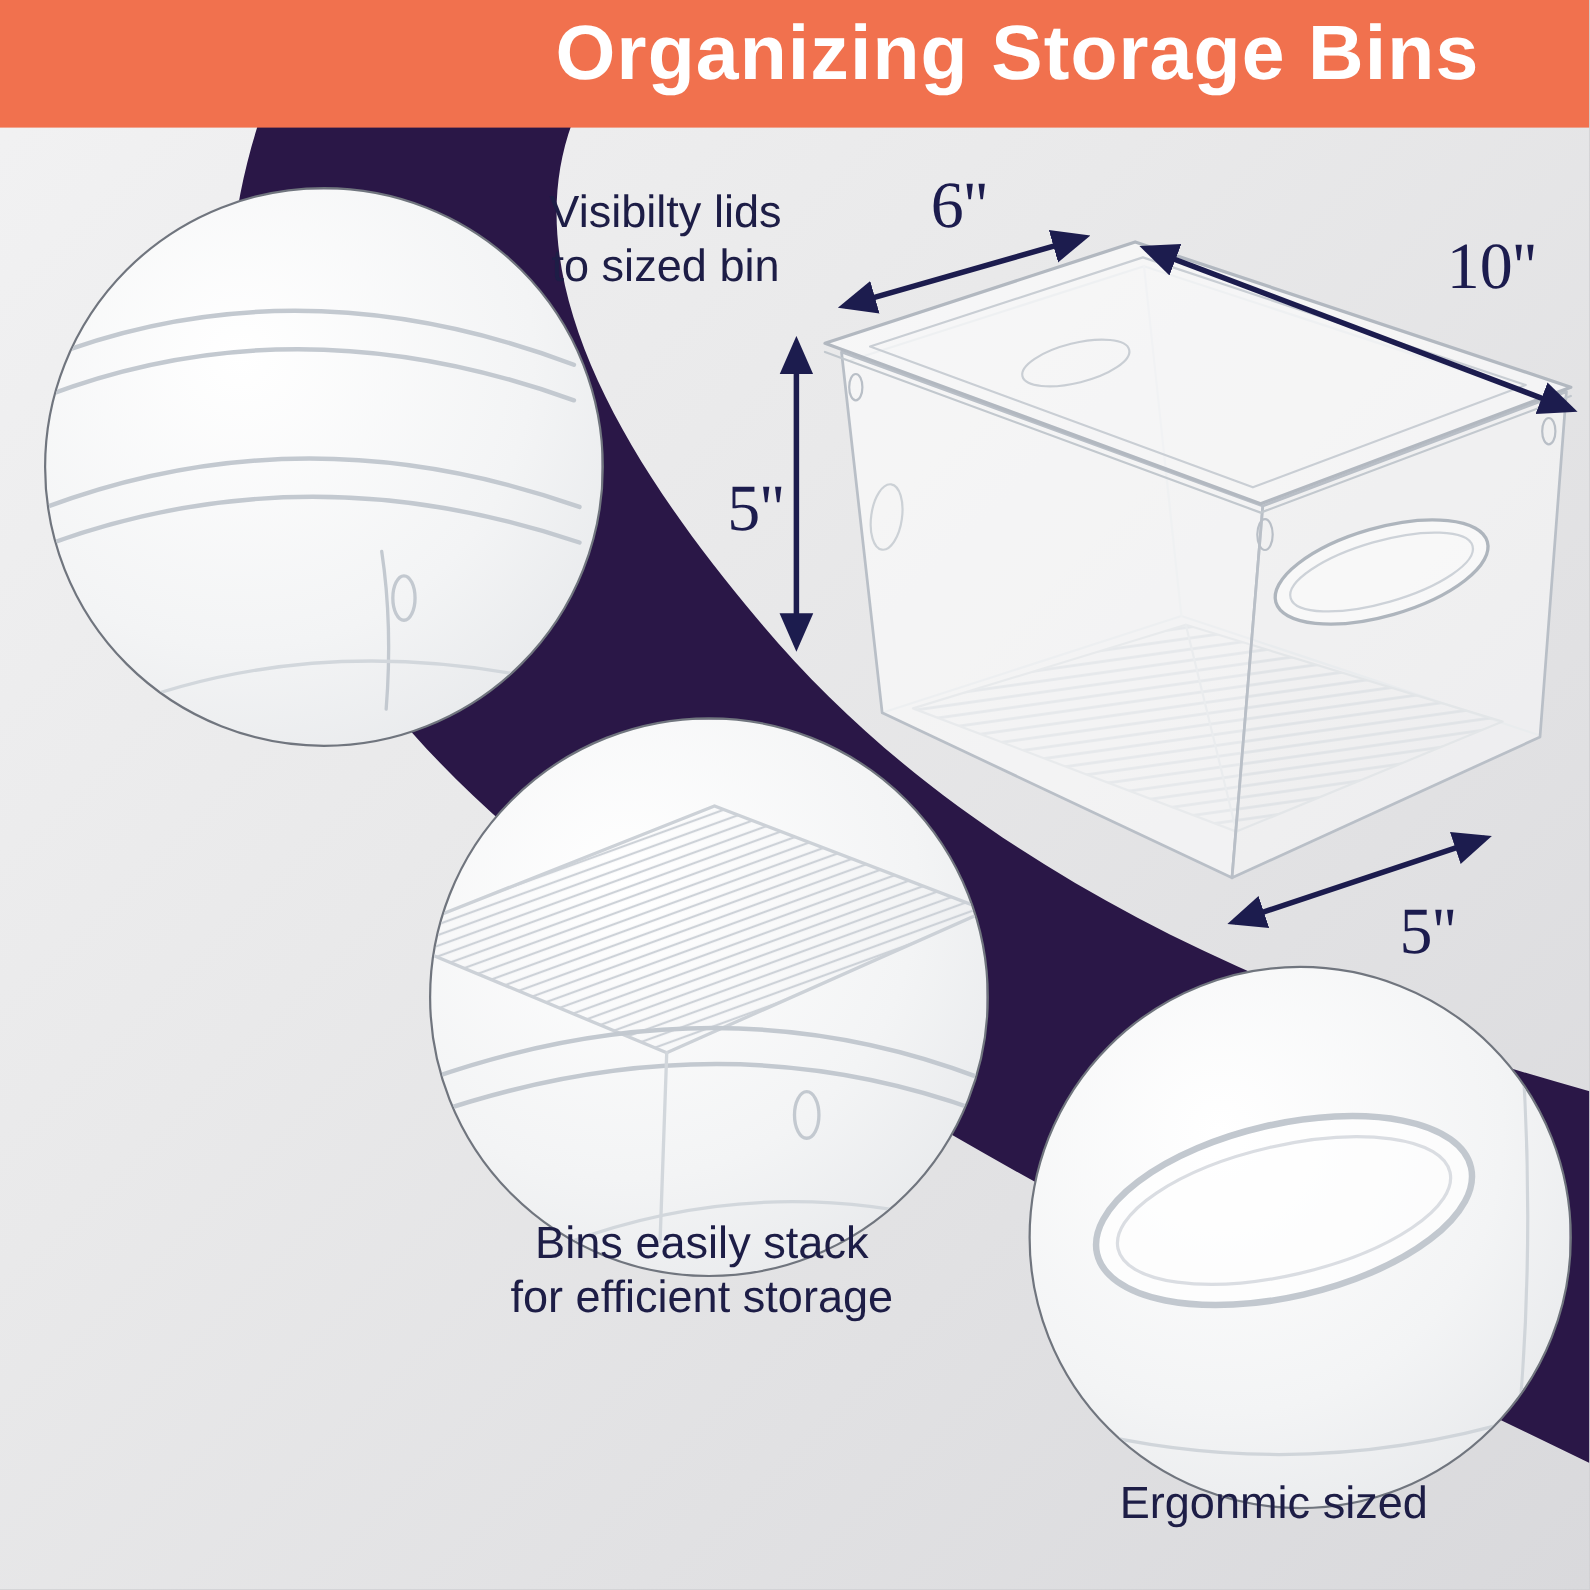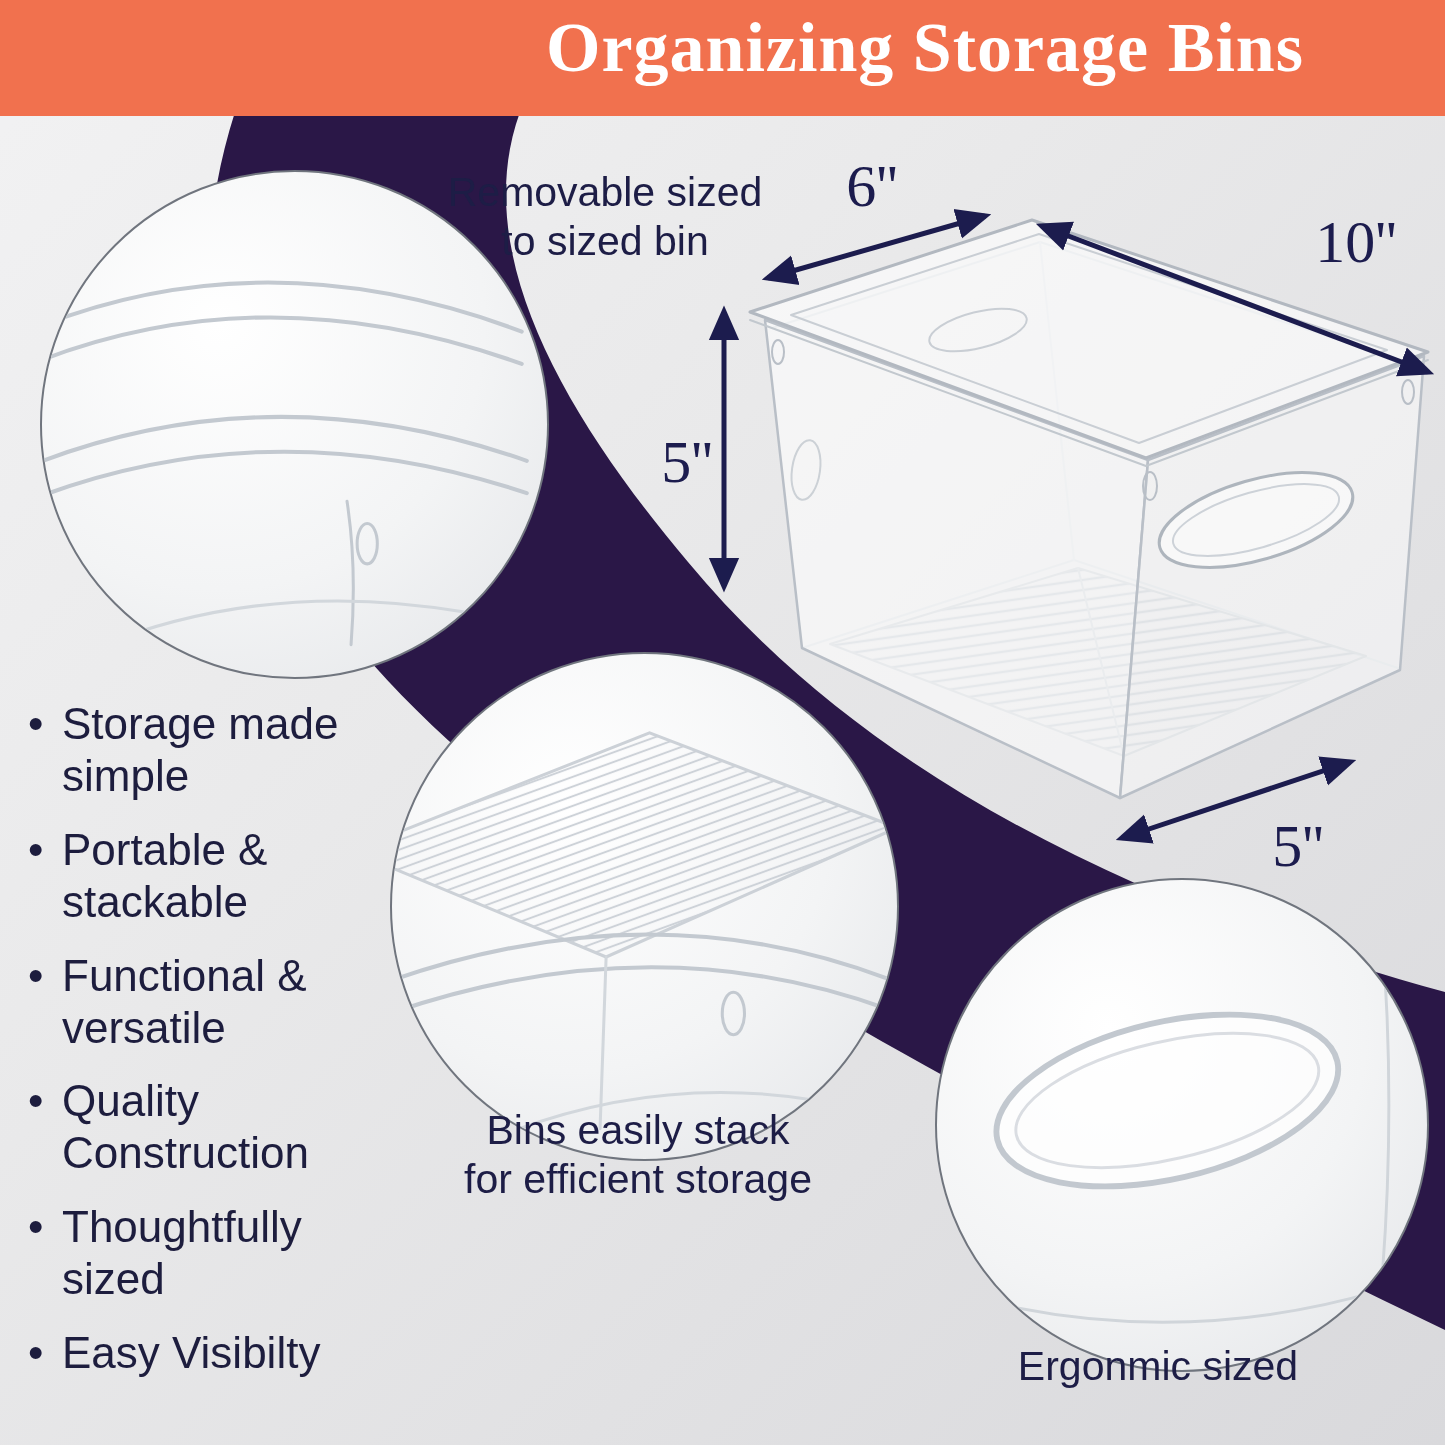--- a/index.html
+++ b/index.html
@@ -7,21 +7,21 @@
     position:relative;width:1445px;height:1445px;overflow:hidden;
     background:linear-gradient(135deg,#f2f2f3 0%,#e9e9ea 40%,#d9d9dc 100%);
     font-family:"Liberation Sans",sans-serif;
   }
   svg{display:block;}
   
   .banner{position:absolute;top:0;left:0;right:0;height:116px;background:#f1714e;z-index:6;}
   .banner-title{
     position:absolute;left:420px;right:15px;top:8px;text-align:center;
     font-weight:800;font-size:70px;letter-spacing:1px;color:#ffffff;
-    font-family:Liberation Serif, serif;
+    font-family:Liberation Sans, sans-serif;
   }
   
   .swoosh-svg{position:absolute;inset:0;z-index:1;}
   .product-svg{position:absolute;inset:0;z-index:2;}
   
   .inset{
     position:absolute;border-radius:50%;overflow:hidden;z-index:3;
     background:radial-gradient(circle at 35% 30%,#ffffff 0%,#f3f4f5 55%,#e2e4e7 100%);
     border:2px solid #70757e;
   }
@@ -154,42 +154,34 @@
       <g transform="rotate(-13 235 225)">
         <ellipse cx="235" cy="225" rx="178" ry="80" fill="rgba(255,255,255,0.65)" stroke="#c2c8cf" stroke-width="6"></ellipse>
         <ellipse cx="235" cy="225" rx="158" ry="60" fill="none" stroke="#dadde2" stroke-width="3"></ellipse>
       </g>
       <path d="M 452 28 Q 472 250 448 472" fill="none" stroke="#d0d5da" stroke-width="3"></path>
       <path d="M 42 428 Q 252 480 462 416" fill="none" stroke="#d0d5da" stroke-width="3"></path>
     </svg>
   </div>
 
   <div class="caption cap-lid">
-    <div>Removable sized</div>
+    <div>Visibilty lids</div>
     <div>to sized bin</div>
   </div>
   <div class="caption cap-stack">
     <div>Bins easily stack</div>
     <div>for efficient storage</div>
   </div>
   <div class="caption cap-handle">
     <div>Ergonmic sized</div>
   </div>
 
   <div class="dim dim-w">6''</div>
   <div class="dim dim-l">10''</div>
   <div class="dim dim-h">5''</div>
   <div class="dim dim-d">5''</div>
 
-  <ul class="features">
-    <li>Storage made simple</li>
-    <li>Portable &amp; stackable</li>
-    <li>Functional &amp; versatile</li>
-    <li>Quality Construction</li>
-    <li>Thoughtfully sized</li>
-    <li>Easy Visibilty</li>
-  </ul>
 
   <div class="banner">
     <div class="banner-title">Organizing Storage Bins</div>
   </div>
 
 </div>
 
 </body></html>

